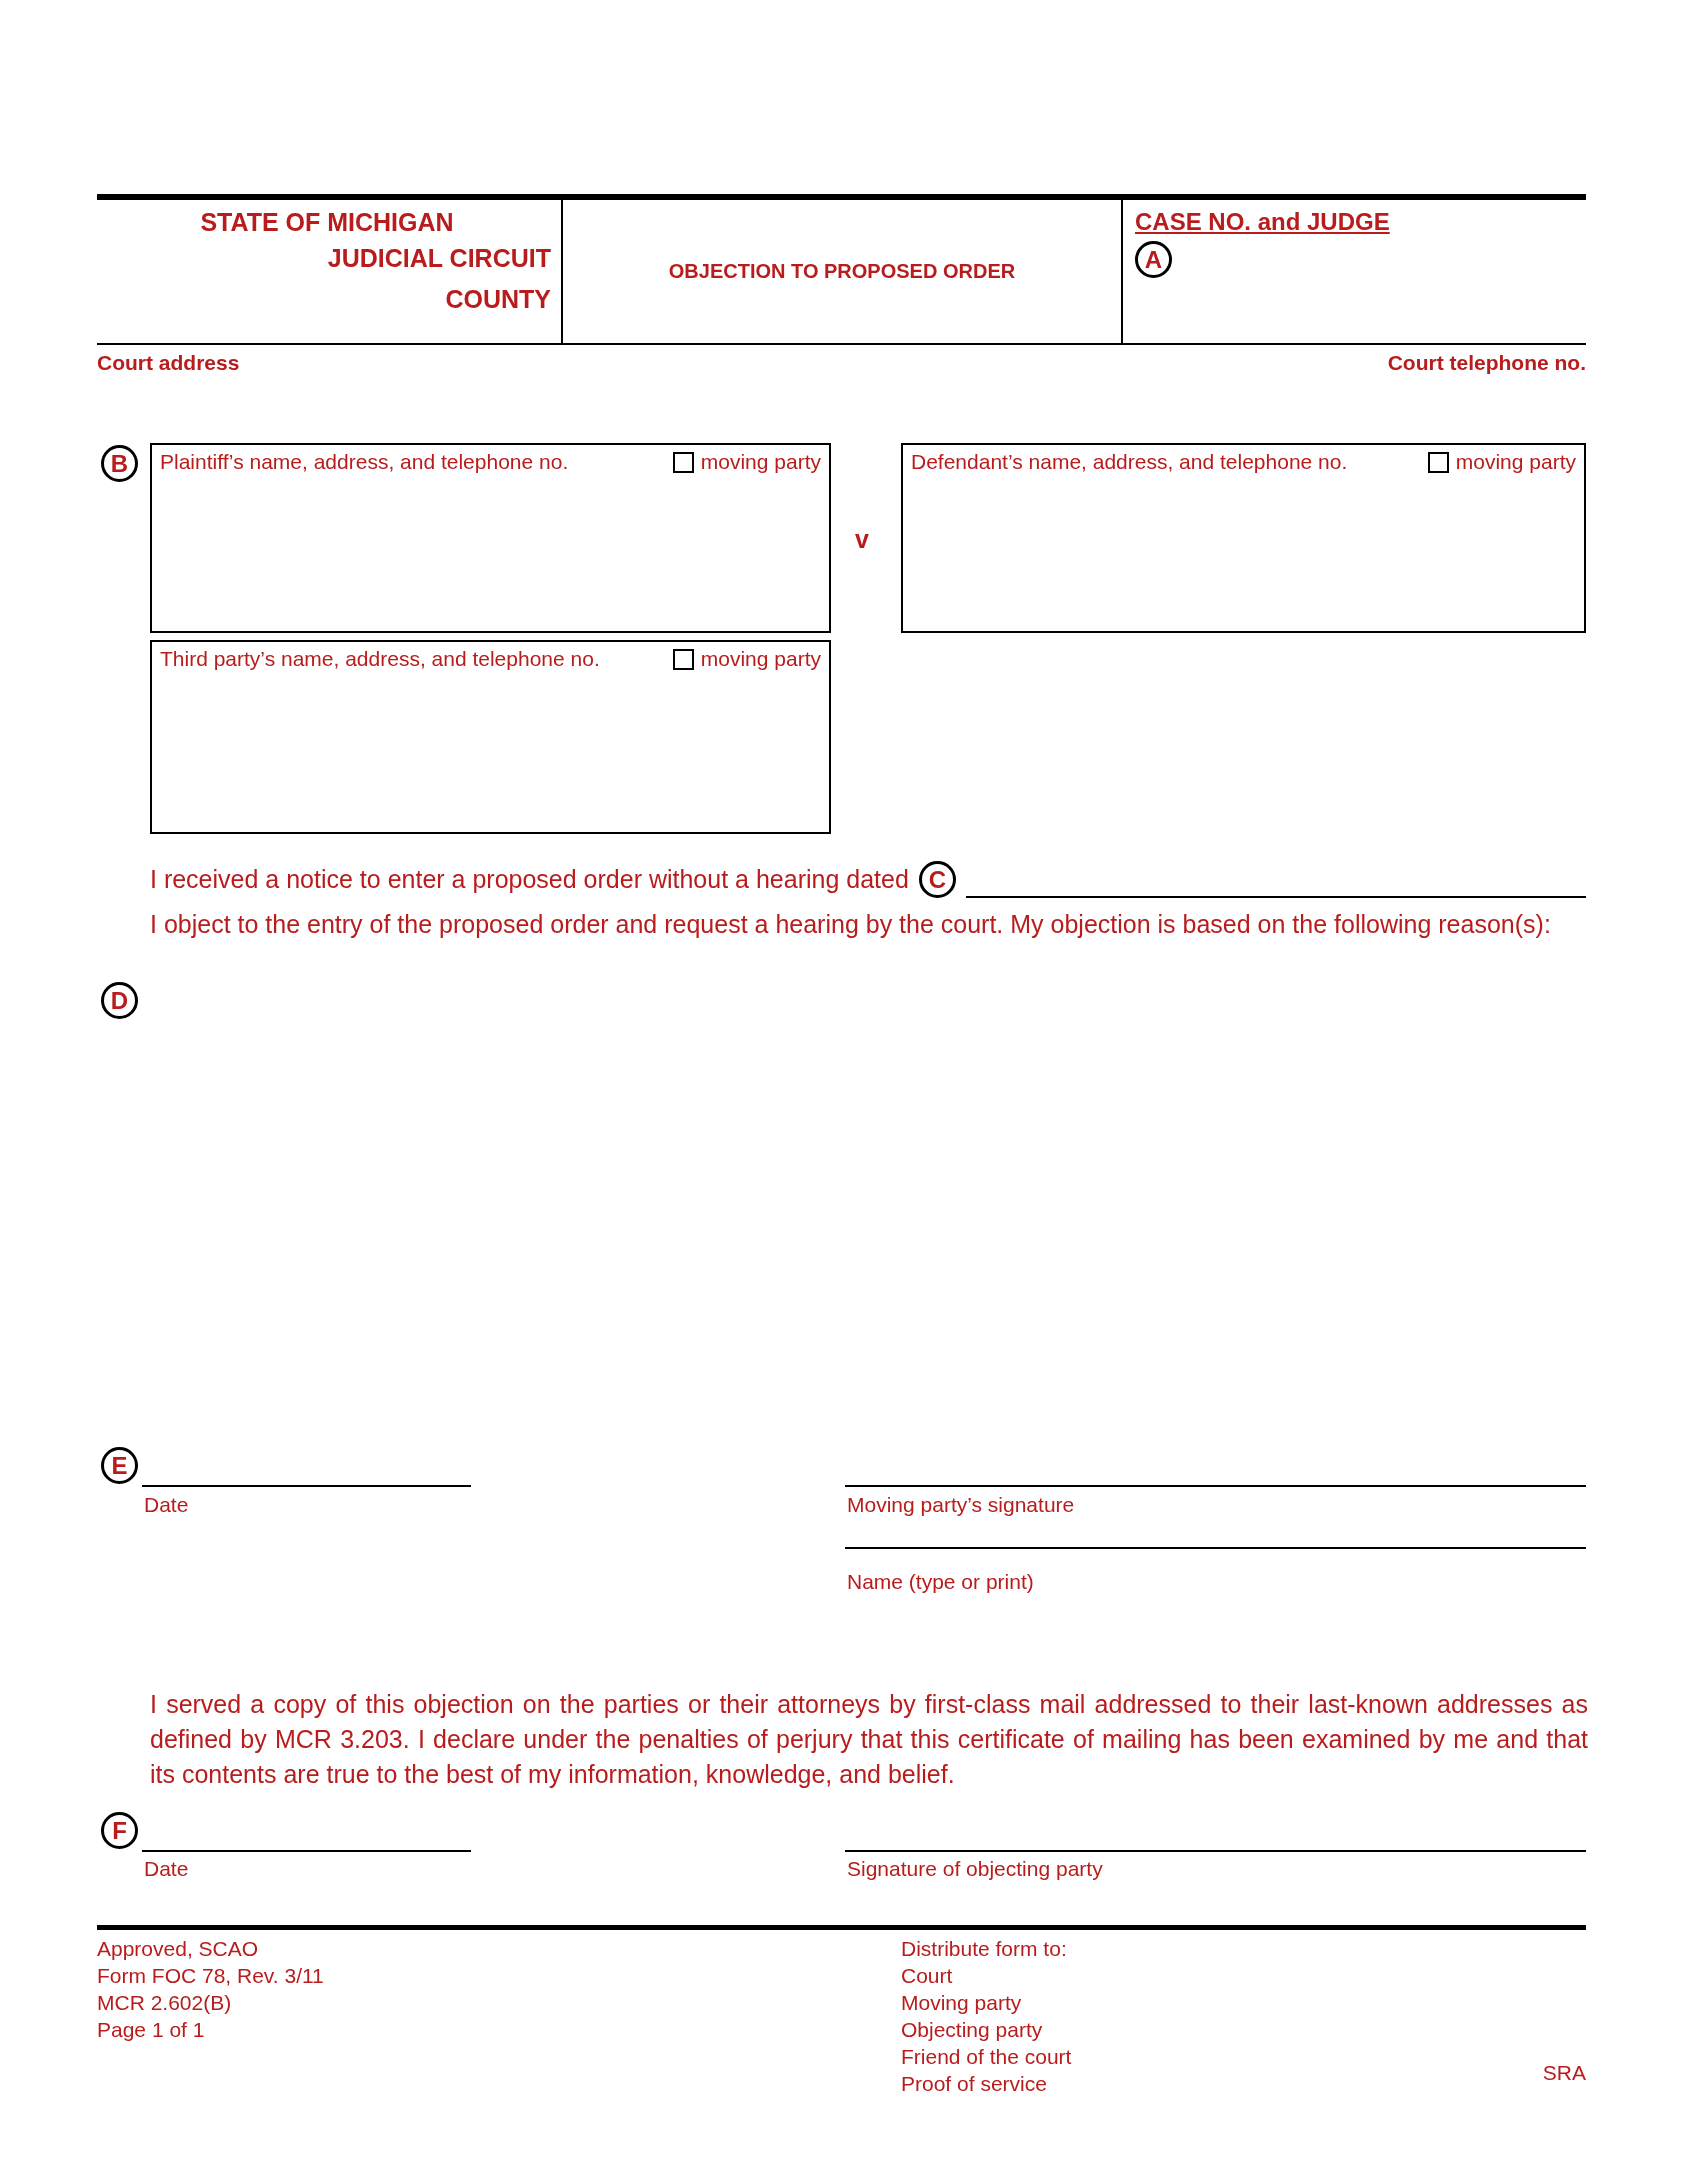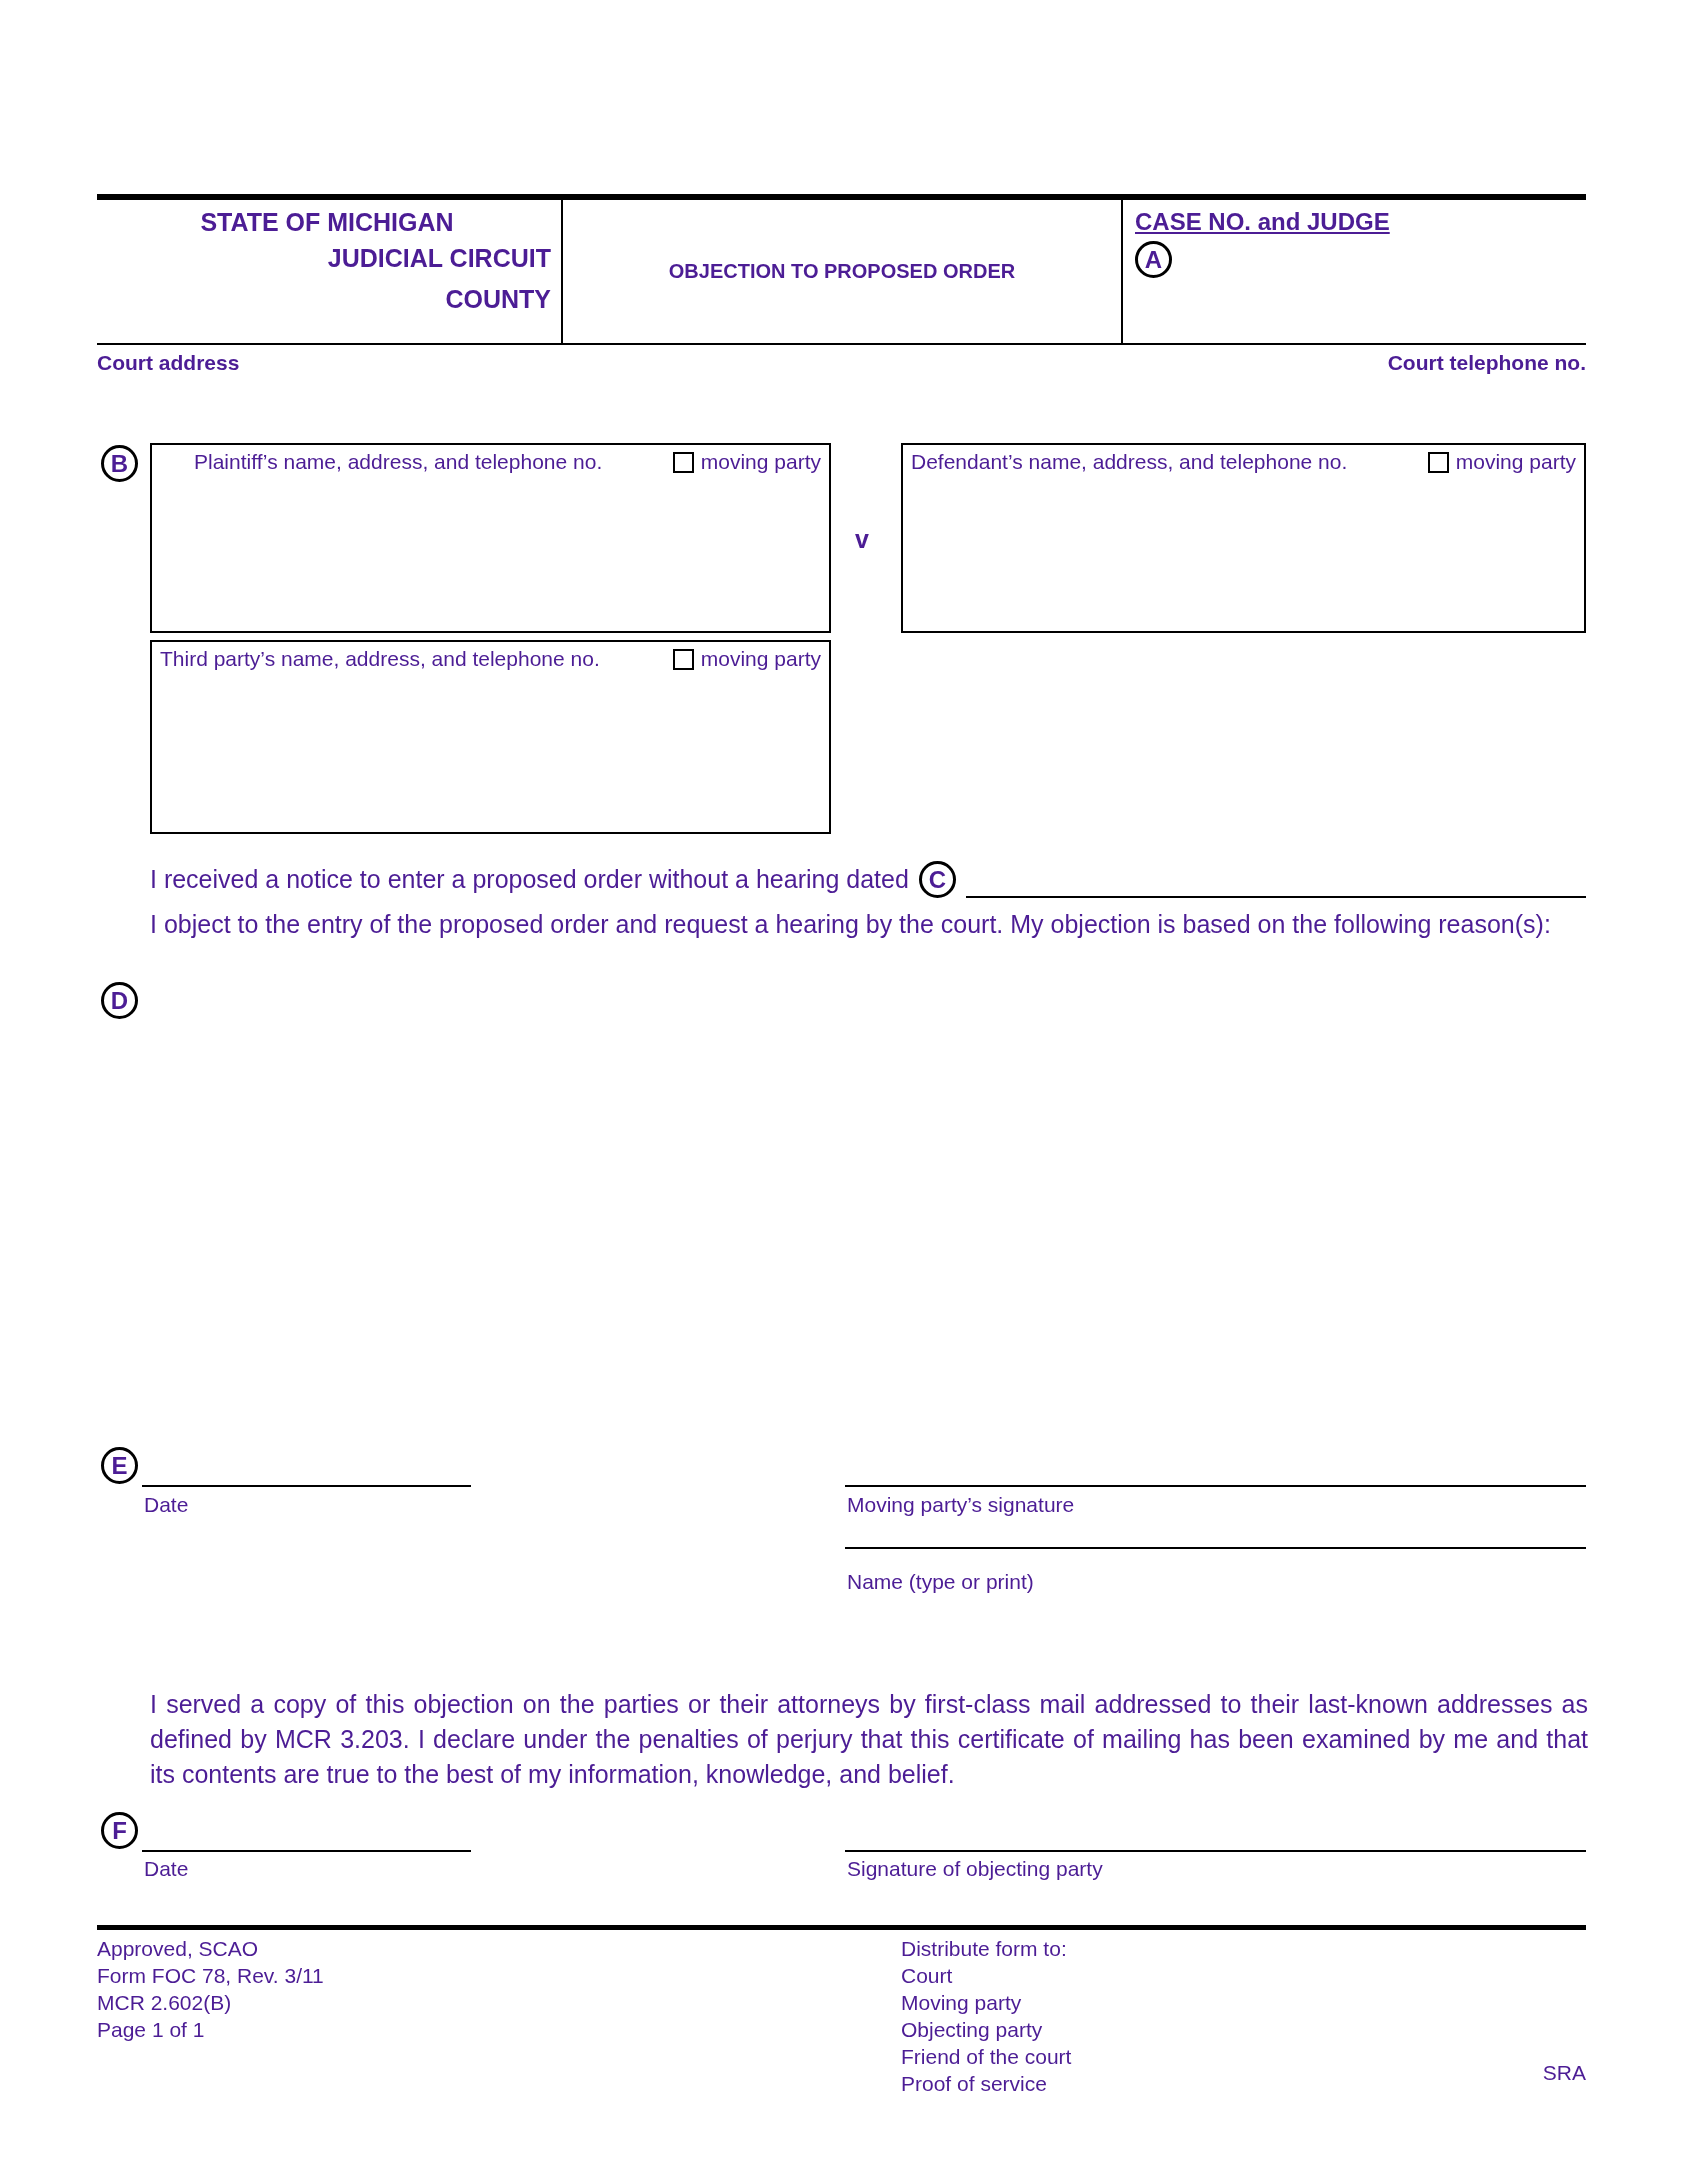--- a/index.html
+++ b/index.html
@@ -3,21 +3,21 @@
 <meta charset="utf-8">
 <title>Objection to Proposed Order</title>
 <style>
   * { margin:0; padding:0; box-sizing:border-box; }
   html,body { background:#888; }
   .page {
     position:relative;
     width:1683px; height:2178px;
     margin:0 auto;
     background:#ffffff;
-    color:#4c1d95;
+    color:#b91c1c;
     font-family:"Liberation Sans", sans-serif;
     overflow:hidden;
   }
   .abs { position:absolute; }
   .b { font-weight:bold; }
   .t25 { font-size:25px; }
   .t24 { font-size:24px; }
   .t21 { font-size:21px; }
   .t26 { font-size:20px; }
   .thickbar { background:#000; }
@@ -61,21 +61,21 @@
       <div class="b t24">CASE NO. and JUDGE</div>
       <div class="circle" style="margin-top:5px;">A</div>
     </div>
   </div>
 
   <div class="abs b t21" style="left:97px; top:351px;">Court address</div>
   <div class="abs b t21" style="top:351px; right:97px;">Court telephone no.</div>
 
   <div class="circle abs" style="left:101px; top:445px;">B</div>
 
-  <div class="abs pbox" style="left:150px; top:443px; width:681px; height:190px;padding-left:34px;">
+  <div class="abs pbox" style="left:150px; top:443px; width:681px; height:190px;">
     <div class="pbox-head">
       <span class="t21">Plaintiff’s name, address, and telephone no.</span>
       <span class="mp-group">
         <span class="checkbox"></span>
         <span class="t21">moving party</span>
       </span>
     </div>
   </div>
 
   <div class="abs b t25" style="left:855px; top:525px;">v</div>

